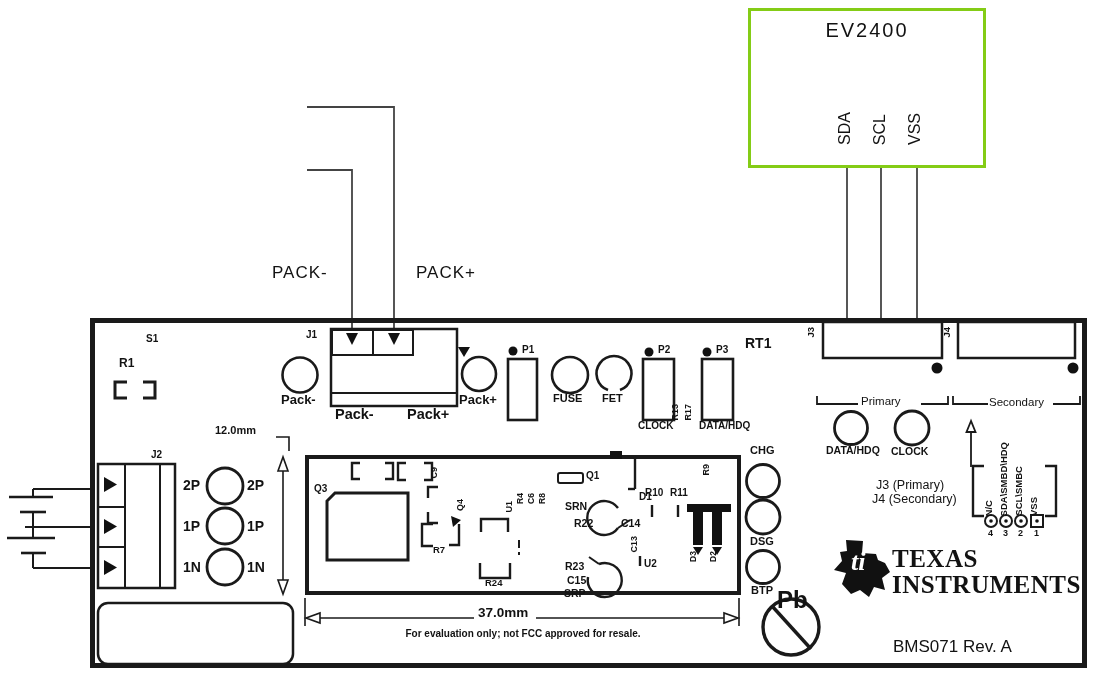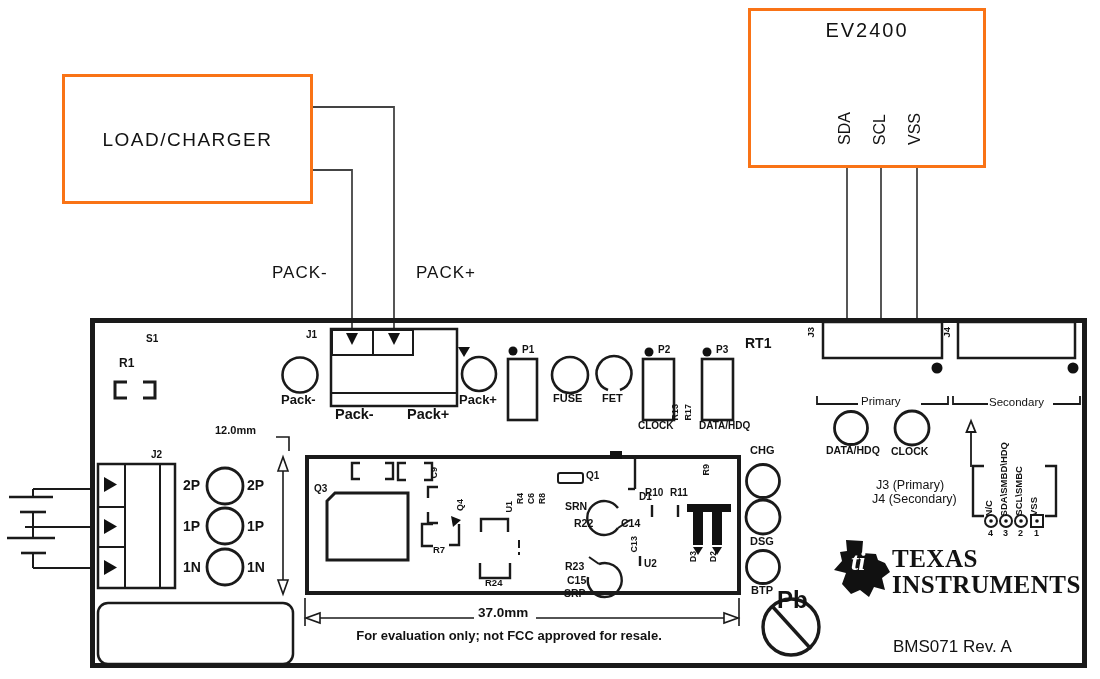--- a/index.html
+++ b/index.html
@@ -1,18 +1,18 @@
 <!DOCTYPE html>
 <html><head>
 <meta charset="utf-8">
 <style>
   html,body{margin:0;padding:0;background:#fff;}
   #stage{position:relative;width:1100px;height:679px;background:#fff;overflow:hidden;
          font-family:"Liberation Sans",sans-serif;color:#111;}
-  .box{position:absolute;border:3px solid #f97316;background:#fff;display:flex;
+  .box{position:absolute;border:3px solid #84cc16;background:#fff;display:flex;
        align-items:center;justify-content:center;}
   .lbl{position:absolute;font-weight:bold;color:#121212;white-space:nowrap;line-height:1;}
   .rg{font-weight:normal;}
   .vt{writing-mode:vertical-rl;transform:rotate(180deg);}
   .ctr{text-align:center;}
   svg{position:absolute;left:0;top:0;}
   .serif{font-family:"Liberation Serif",serif;}
 </style>
 </head>
 <body>
@@ -194,23 +194,20 @@
 
       <g stroke-width="3.4">
         <circle cx="791" cy="627" r="28"></circle>
         <line x1="772" y1="606" x2="811" y2="649"></line>
       </g>
 
       <path fill="#111" stroke="none" d="M 846 540 L 863 541 L 862 553 L 876 554 L 878 560 L 885 563 L 890 572 L 882 578 L 885 590 L 874 587 L 869 597 L 860 590 L 851 594 L 842 584 L 846 573 L 834 570 L 842 561 L 840 552 L 847 551 Z"></path>
     </g>
   </svg>
 
-  <div class="box" style="left:62px;top:74px;width:245px;height:124px;">
-    <span class="lbl rg" style="position:static;font-size:19px;letter-spacing:1.5px;">LOAD/CHARGER</span>
-  </div>
 
   <div class="box" style="left:748px;top:8px;width:232px;height:154px;align-items:flex-start;">
     <span class="lbl rg" style="position:static;margin-top:9px;font-size:20px;letter-spacing:2px;">EV2400</span>
   </div>
   <span class="lbl rg vt" style="left:837px;bottom:534px;font-size:16px;">SDA</span>
   <span class="lbl rg vt" style="left:872px;bottom:534px;font-size:16px;">SCL</span>
   <span class="lbl rg vt" style="left:907px;bottom:534px;font-size:16px;">VSS</span>
 
   <span class="lbl rg" style="left:272px;top:264px;font-size:17px;letter-spacing:1px;">PACK-</span>
   <span class="lbl rg" style="left:416px;top:264px;font-size:17px;letter-spacing:1px;">PACK+</span>
@@ -283,20 +280,20 @@
   <span class="lbl" style="left:564px;top:588px;font-size:10.5px;">SRP</span>
   <span class="lbl" style="left:485px;top:578px;font-size:9.5px;">R24</span>
   <span class="lbl vt" style="left:689px;bottom:117px;font-size:8.5px;">D3</span>
   <span class="lbl vt" style="left:709px;bottom:117px;font-size:8.5px;">D2</span>
   <span class="lbl vt" style="left:702px;bottom:203px;font-size:9px;">R9</span>
 
   <span class="lbl" style="left:750px;top:445px;font-size:11px;">CHG</span>
   <span class="lbl" style="left:750px;top:536px;font-size:11px;">DSG</span>
   <span class="lbl" style="left:751px;top:585px;font-size:11px;">BTP</span>
 
-  <span class="lbl ctr" style="left:291px;top:629px;width:436px;font-size:13px;">For evaluation only; not FCC approved for resale.</span>
+  <span class="lbl ctr" style="left:305px;top:629px;width:436px;font-size:10px;">For evaluation only; not FCC approved for resale.</span>
   <span class="lbl" style="left:777px;top:588px;font-size:24px;">Pb</span>
   <span class="lbl serif" style="left:851px;top:549px;font-size:26px;font-style:italic;color:#fff;">ti</span>
   <span class="lbl serif" style="left:892px;top:546px;font-size:25px;letter-spacing:0.5px;">TEXAS</span>
   <span class="lbl serif" style="left:892px;top:572px;font-size:25px;letter-spacing:0.5px;">INSTRUMENTS</span>
   <span class="lbl rg" style="left:893px;top:638px;font-size:17px;">BMS071 Rev. A</span>
 
 </div>
 
 </body></html>

